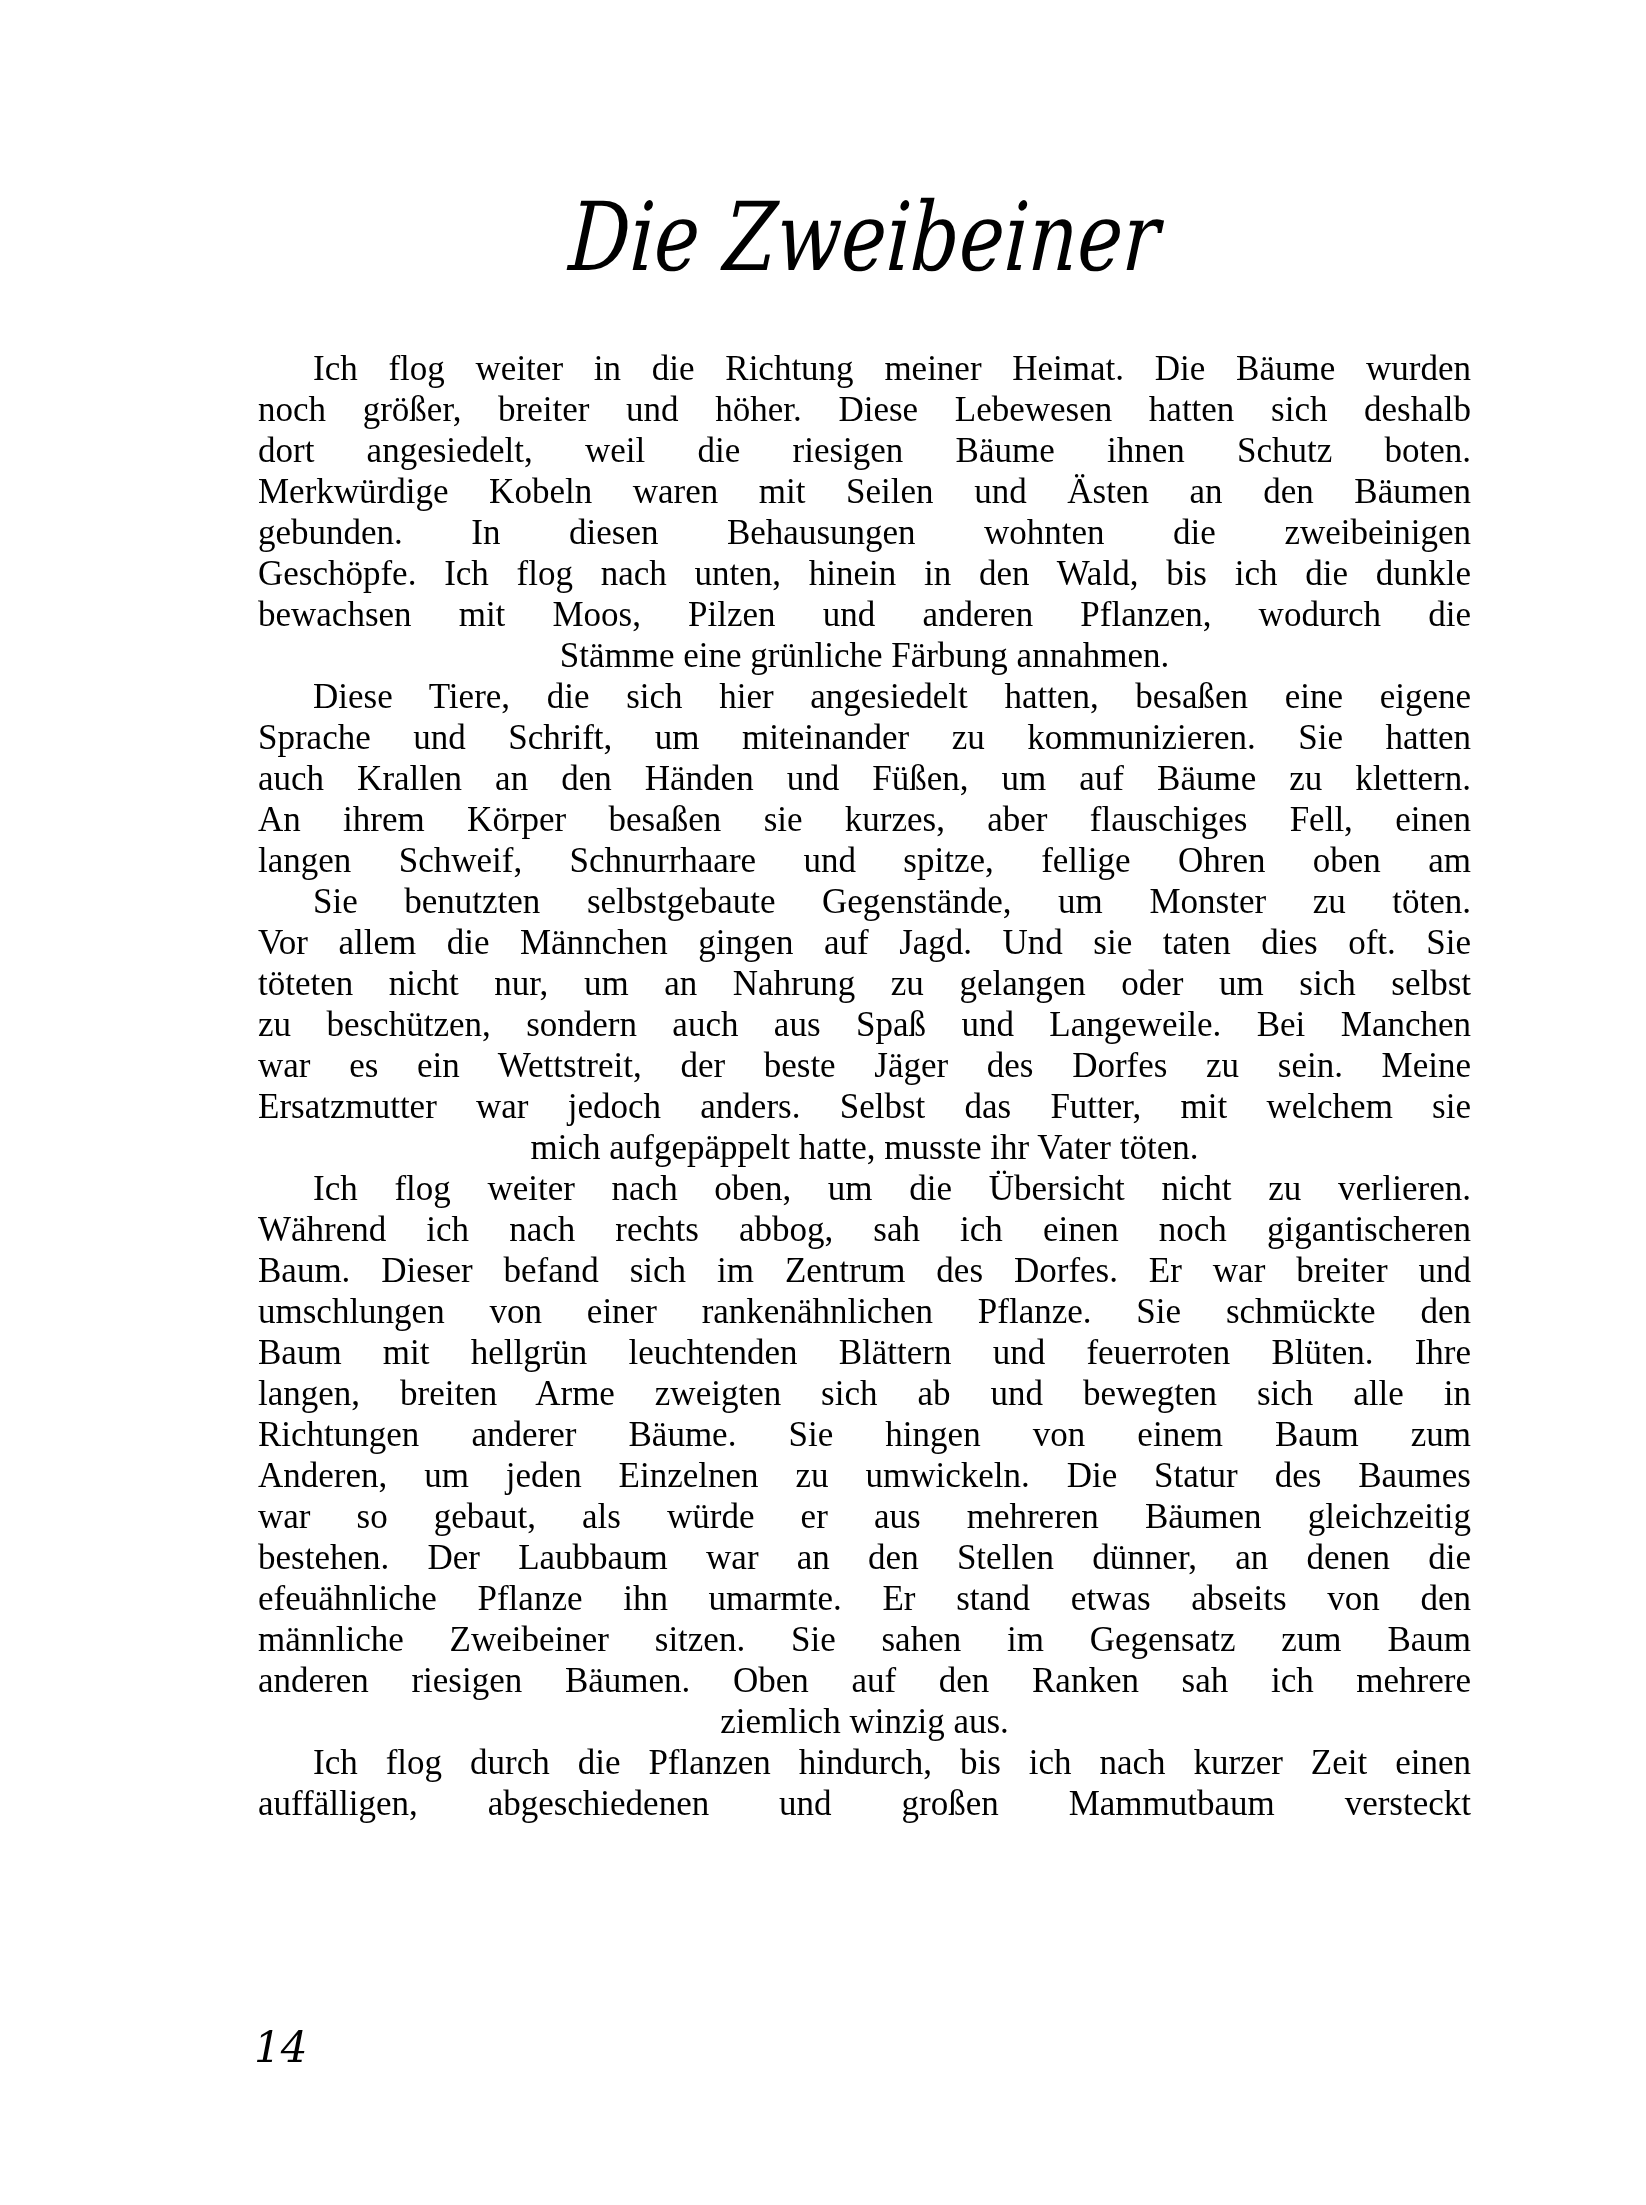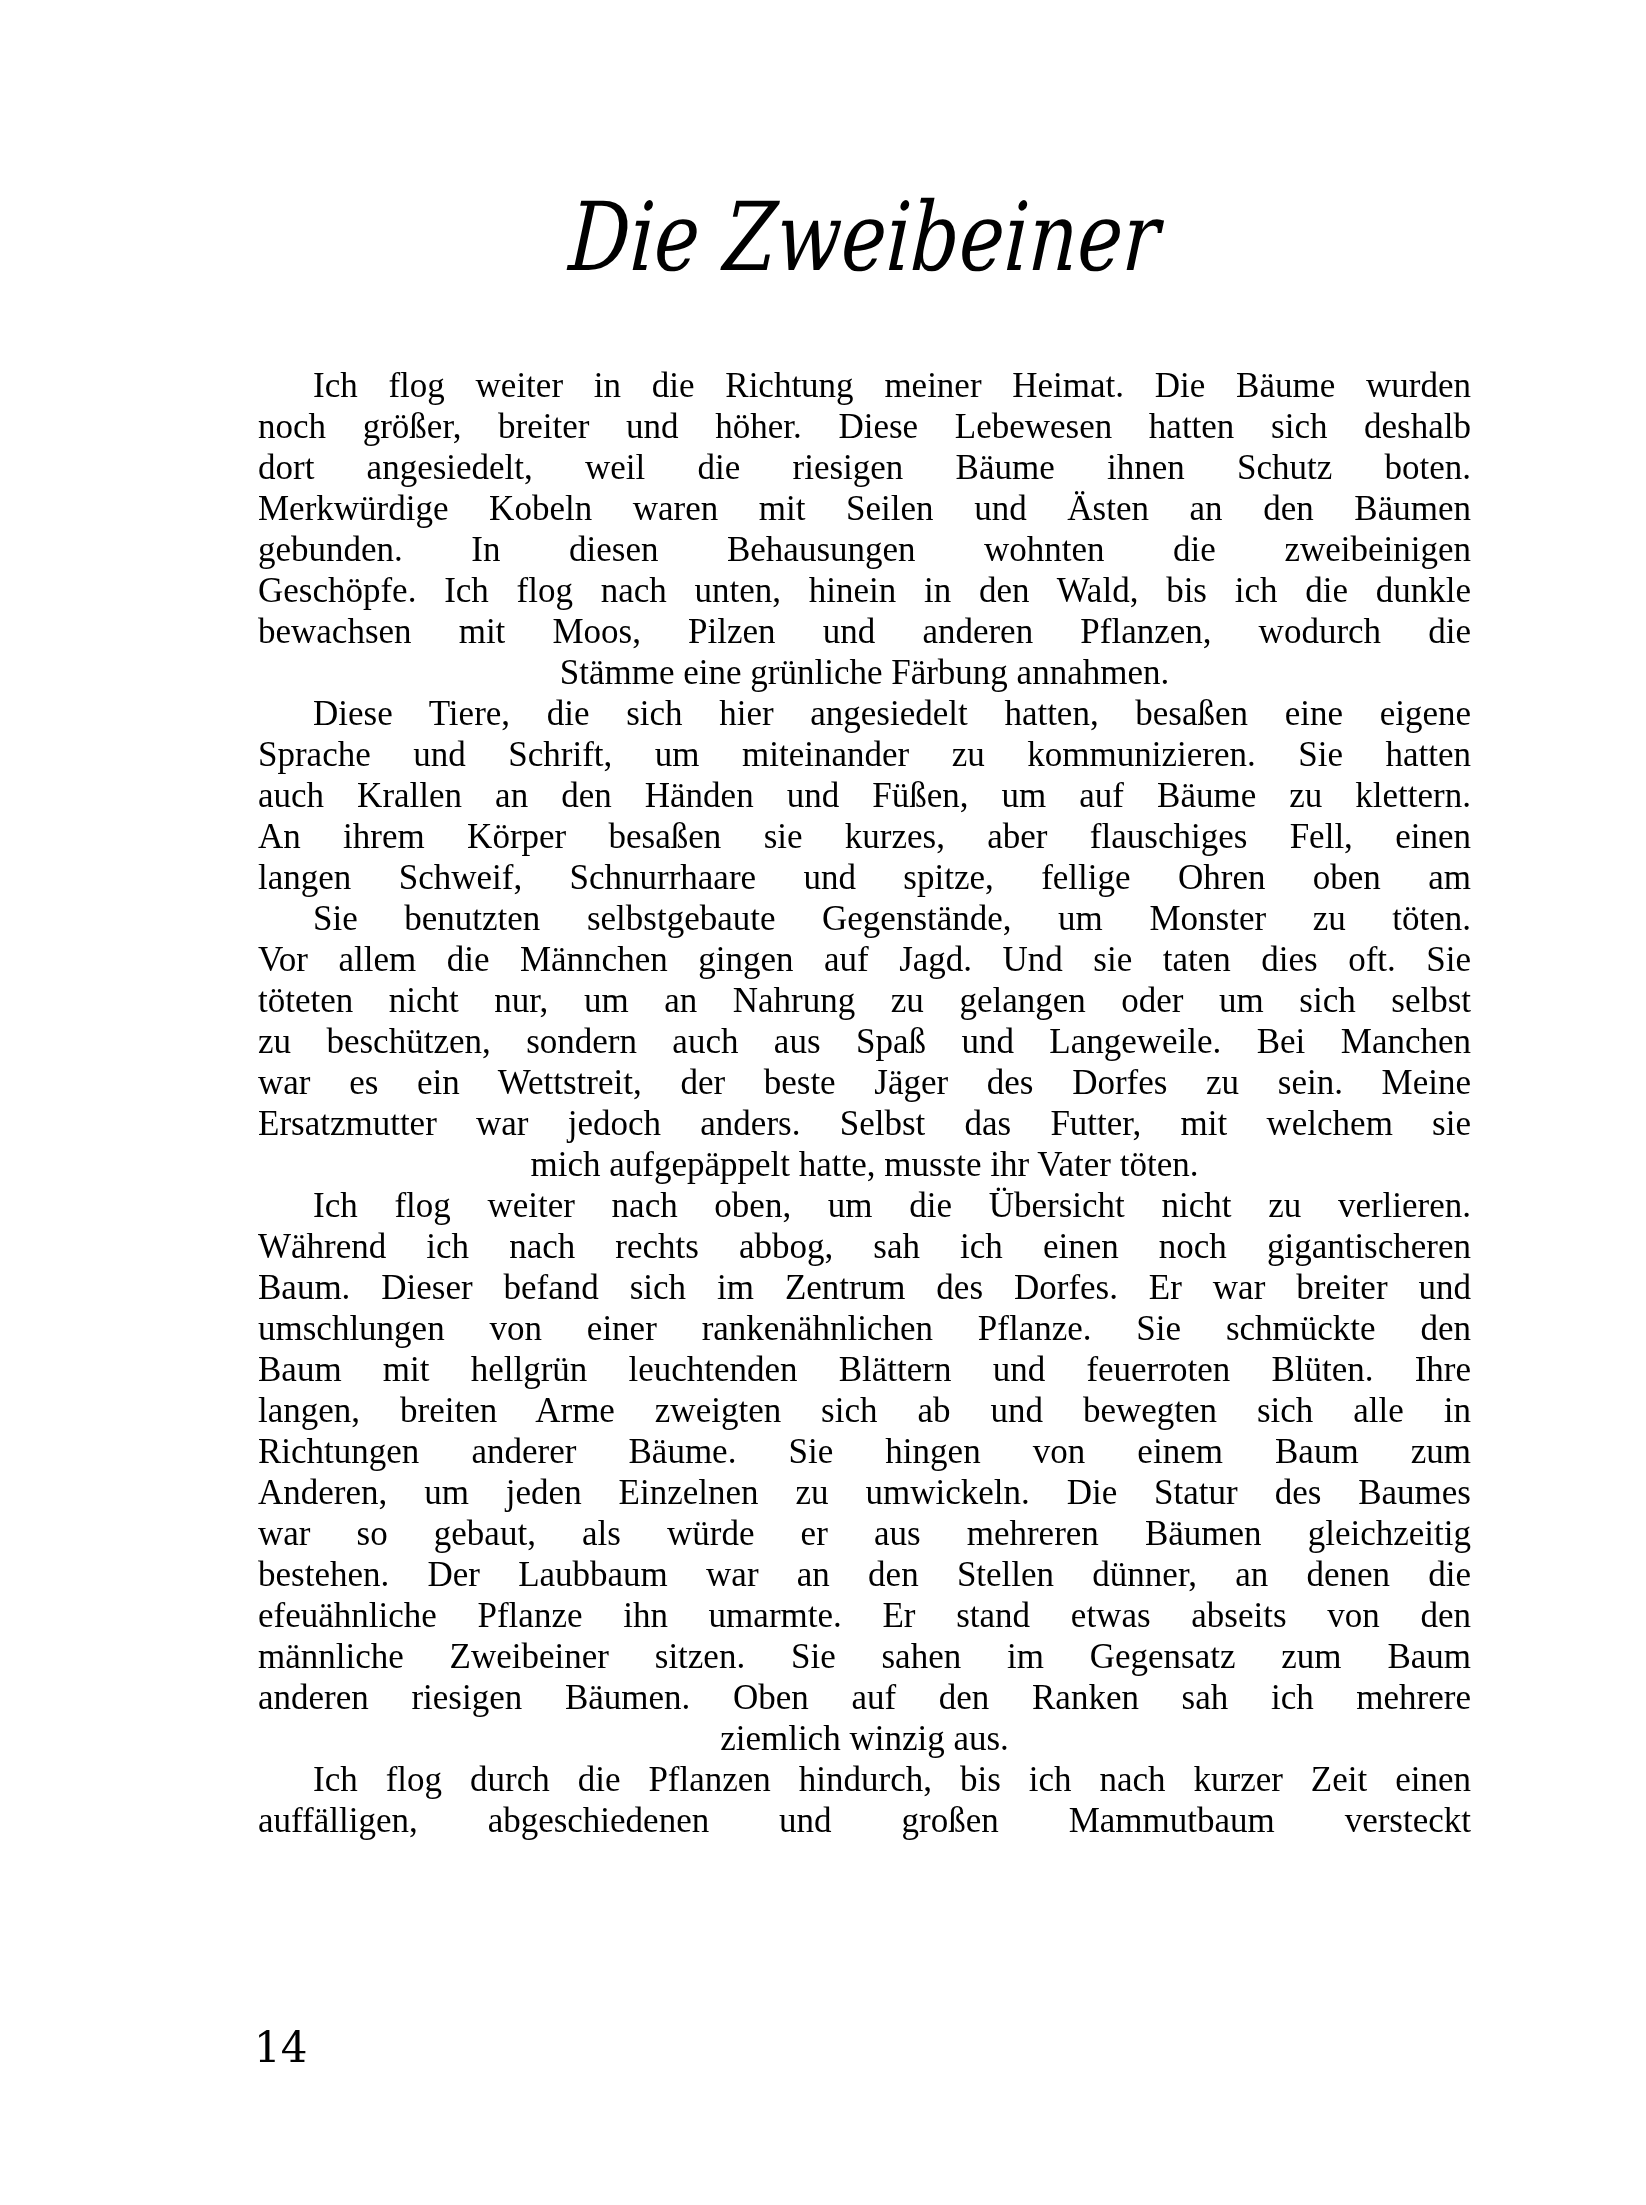--- a/index.html
+++ b/index.html
@@ -28,21 +28,21 @@
     font-weight: normal;
     font-size: 95px;
     line-height: 1.1;
     transform: scaleX(0.8) skewX(-4deg);
     transform-origin: 50% 50%;
     white-space: nowrap;
   }
   .body-text {
     position: absolute;
     left: 258px;
-    top: 365px;
+    top: 348px;
     width: 1213px;
     font-size: 35px;
     line-height: 41px;
     letter-spacing: 0;
   }
   .para { margin: 0; }
   .line {
     white-space: nowrap;
     text-align: center;
   }
@@ -51,20 +51,21 @@
     text-align-last: justify;
     text-justify: inter-word;
   }
   .line.indent { text-indent: 55px; }
   .line i { font-style: italic; }
   .page-number {
     position: absolute;
     left: 254px;
     top: 2027px;
     font-family: "DejaVu Serif", serif;
+    font-style: italic;
     font-size: 42px;
     line-height: 1;
   }
 </style>
 </head>
 <body>
 
 <div class="page">
   <h1 class="title">Die Zweibeiner</h1>
 

